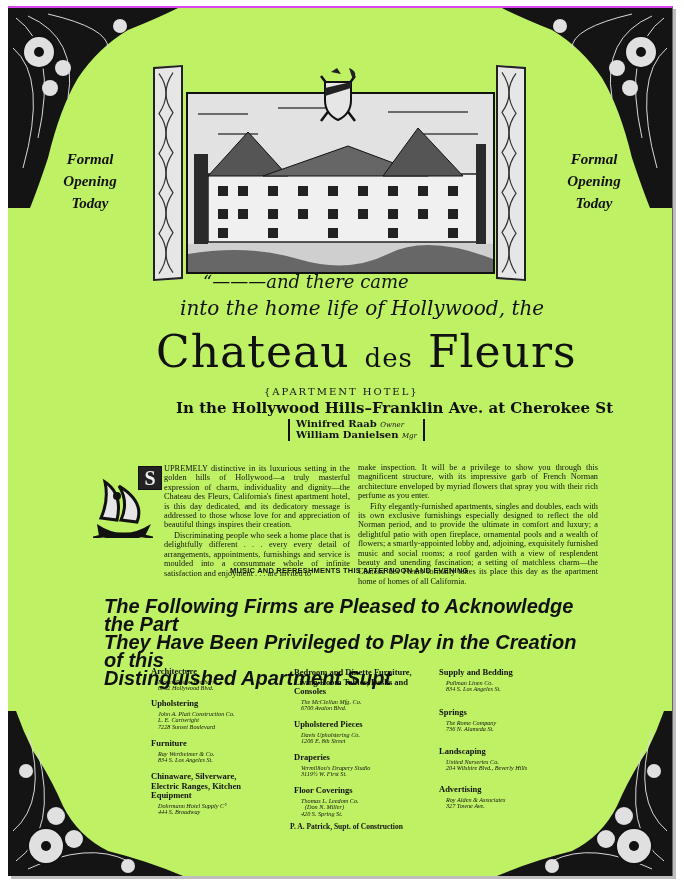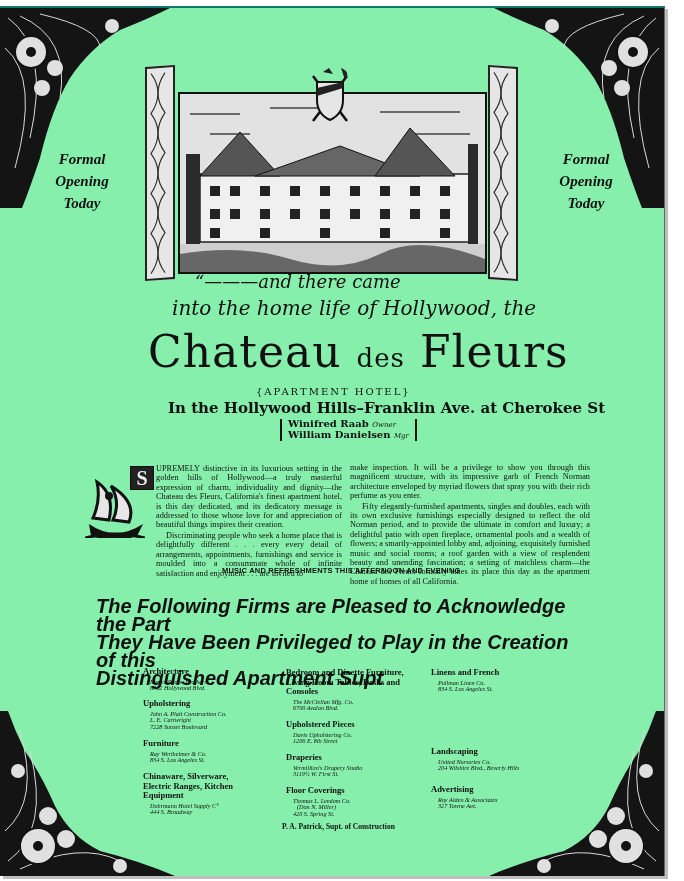--- a/index.html
+++ b/index.html
@@ -1,17 +1,17 @@
 <!DOCTYPE html>
 <html><head>
 <meta charset="utf-8">
 <style>
   html, body { margin:0; padding:0; }
   body { width:684px; height:881px; background:#ffffff; position:relative; overflow:hidden; font-family:"Liberation Serif", serif; color:#111; }
-  .page { position:absolute; left:0; top:6px; width:664px; height:868px; background:#86efac; border-top:2px solid #0f766e; border-right:1px solid #666; box-shadow:3px 3px 0 #bdbdbd; }
+  .page { position:absolute; left:8px; top:6px; width:664px; height:868px; background:#bef264; border-top:2px solid #d946ef; border-right:1px solid #666; box-shadow:3px 3px 0 #bdbdbd; }
   .abs { position:absolute; }
   .corner { position:absolute; }
   .formal { position:absolute; width:90px; text-align:center; font-family:"Liberation Serif", serif; font-style:italic; font-weight:bold; font-size:15px; line-height:22px; color:#111; }
   .hero { position:absolute; left:145px; top:58px; width:372px; height:212px; }
   .shutter { position:absolute; top:0; width:26px; background:#e6e6e6; border:2px solid #222; }
   .pic { position:absolute; left:33px; top:26px; width:305px; height:178px; border:2px solid #111; background:#ddd; overflow:hidden; }
   .quote1 { position:absolute; left:195px; top:263px; font-family:"DejaVu Serif", serif; font-style:italic; font-size:18px; color:#111; }
   .quote2 { position:absolute; left:172px; top:288px; font-family:"DejaVu Serif", serif; font-style:italic; font-size:20px; color:#111; white-space:nowrap; }
   .title { position:absolute; left:148px; top:318px; width:440px; font-family:"DejaVu Serif", serif; font-size:44px; letter-spacing:1px; color:#111; white-space:nowrap; }
   .title .small { font-size:26px; }
@@ -271,26 +271,33 @@
   <div class="firm" style="left:286px;top:778px;width:120px;">
     <div class="cat">Floor Coverings</div>
     <div class="det">
         <div>Thomas L. Leedom Co.</div>
         <div style="padding-left:4px">(Don N. Miller)</div>
         <div>420 S. Spring St.</div>
       </div>
   </div>
 
   <div class="firm" style="left:431px;top:660px;width:130px;">
-    <div class="cat">Linens and French</div>
+    <div class="cat">Supply and Bedding</div>
     <div class="det">
         <div>Pullman Linen Co.</div>
         <div>834 S. Los Angeles St.</div>
       </div>
   </div>
+  <div class="firm" style="left:431px;top:700px;width:130px;">
+    <div class="cat">Springs</div>
+    <div class="det">
+        <div>The Rome Company</div>
+        <div>736 N. Alameda St.</div>
+      </div>
+  </div>
   <div class="firm" style="left:431px;top:739px;width:140px;">
     <div class="cat">Landscaping</div>
     <div class="det">
         <div>United Nurseries Co.</div>
         <div>204 Wilshire Blvd., Beverly Hills</div>
       </div>
   </div>
   <div class="firm" style="left:431px;top:777px;width:130px;">
     <div class="cat">Advertising</div>
     <div class="det">

